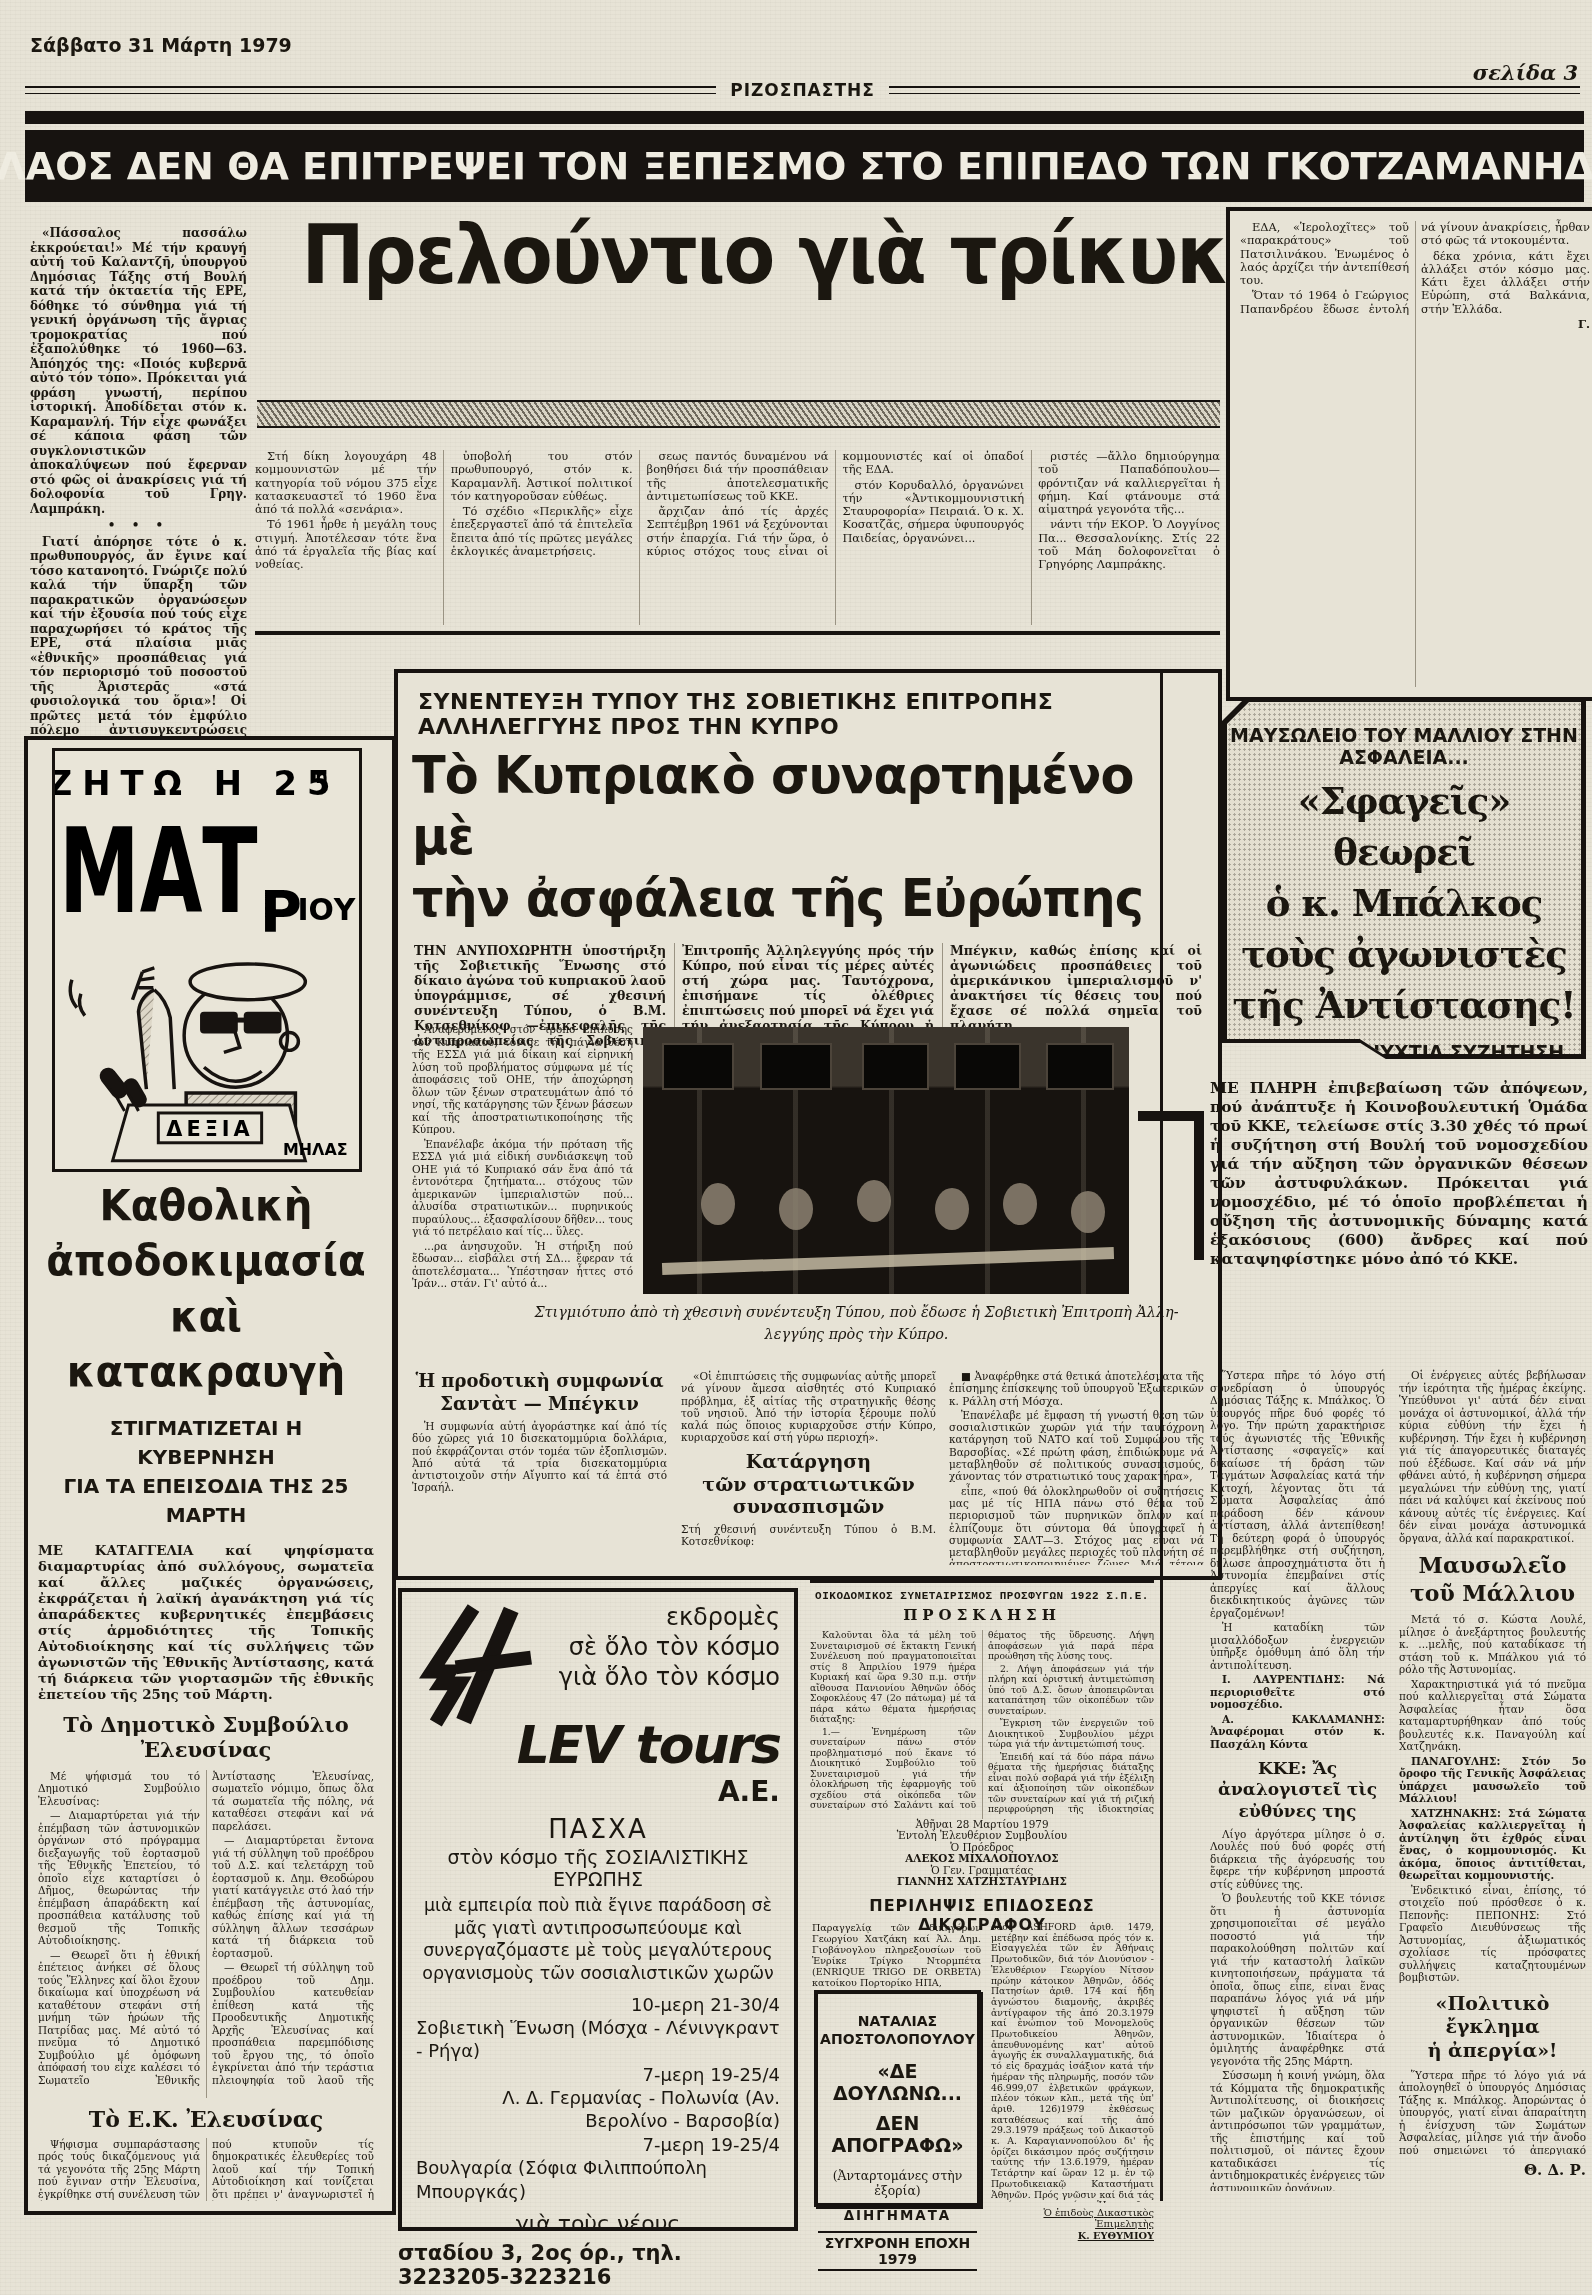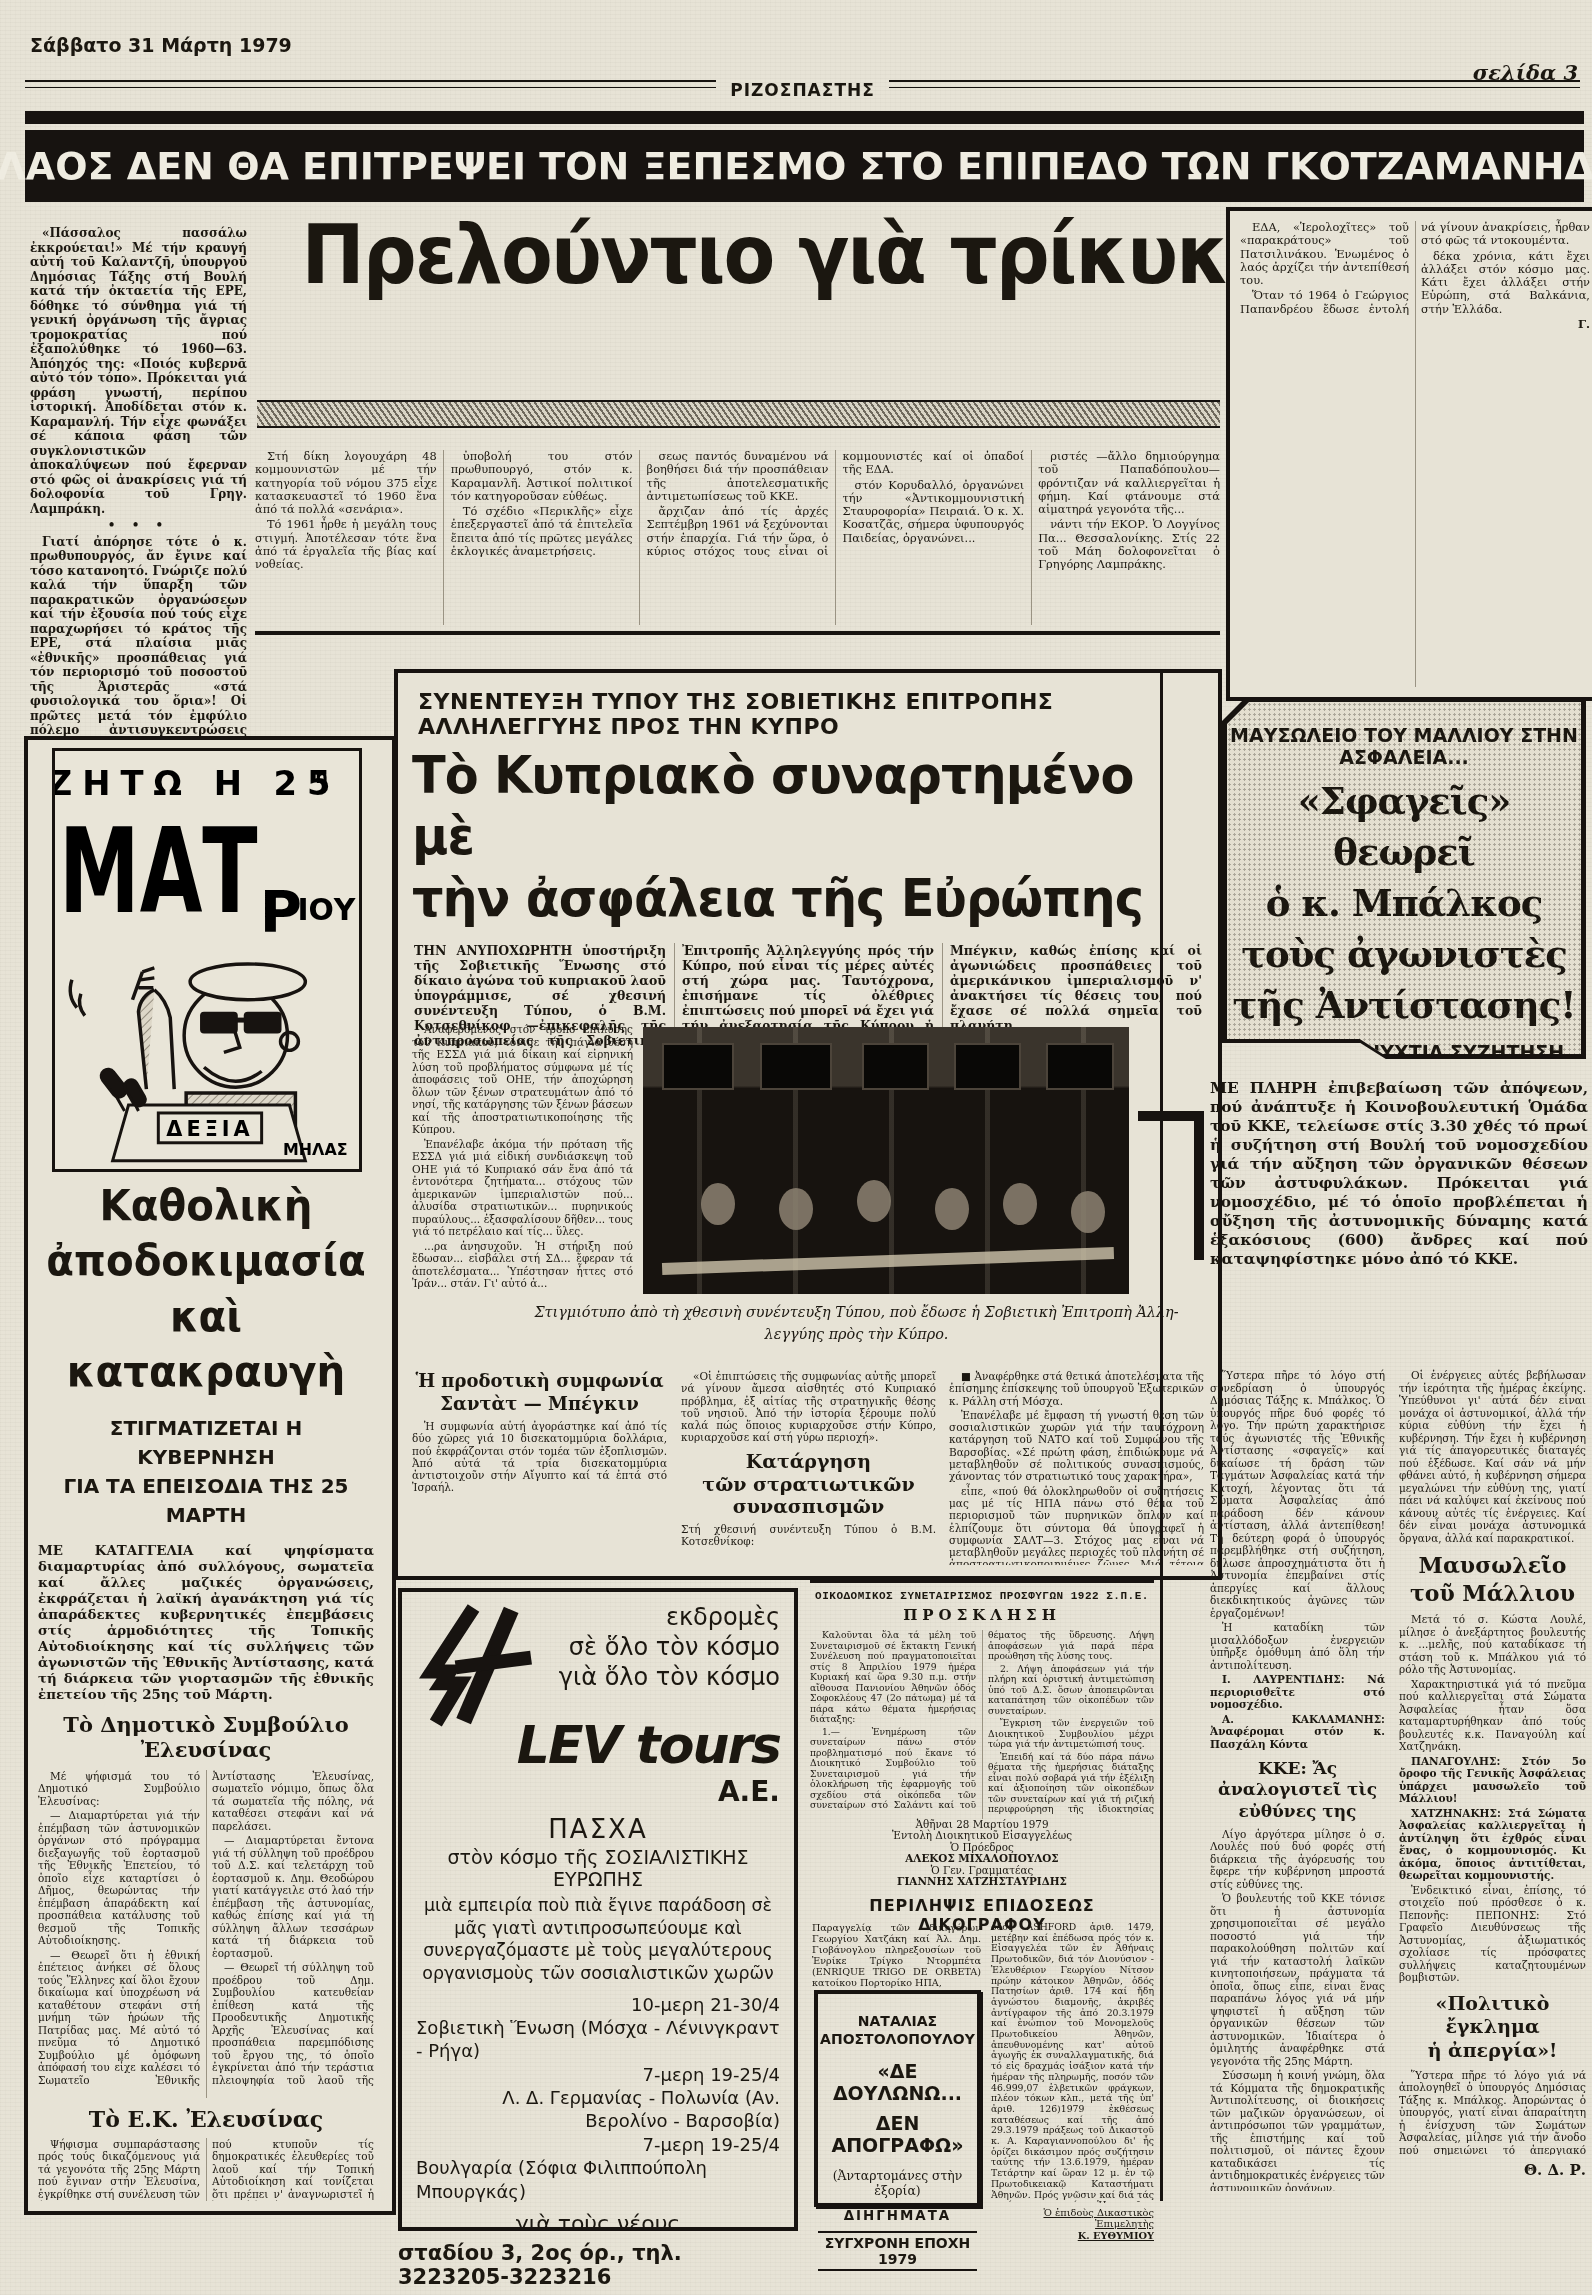--- a/index.html
+++ b/index.html
@@ -34,21 +34,21 @@
   .sign{font-weight:bold;text-align:right;}
   .subhead-line{font-family:"DejaVu Sans",sans-serif;font-weight:bold;}
 </style>
 </head>
 <body>
 
 <div class="page">
 
   <div class="abs sans b" style="left:30px;top:34px;font-size:19px;">Σάββατο 31 Μάρτη 1979</div>
   <div class="abs b" style="right:14px;top:60px;font-size:21px;font-style:italic;">σελίδα 3</div>
-  <div class="abs" style="left:25px;right:12px;top:80px;display:flex;align-items:flex-start;gap:14px;">
+  <div class="abs" style="left:25px;right:12px;top:80px;display:flex;align-items:center;gap:14px;">
     <div style="flex:1;height:5px;border-top:2px solid #171310;border-bottom:1px solid #171310;"></div>
     <div class="sans b" style="font-size:17px;letter-spacing:1px;">ΡΙΖΟΣΠΑΣΤΗΣ</div>
     <div style="flex:1;height:5px;border-top:2px solid #171310;border-bottom:1px solid #171310;"></div>
   </div>
 
   <div class="abs rule" style="left:25px;right:8px;top:111px;height:13px;"></div>
   <div class="abs" style="left:25px;right:8px;top:130px;height:72px;background:#171310;color:#efece1;display:flex;align-items:center;justify-content:center;">
     <span class="sans b" style="font-size:38px;letter-spacing:0;white-space:nowrap;">Ο ΛΑΟΣ ΔΕΝ ΘΑ ΕΠΙΤΡΕΨΕΙ ΤΟΝ ΞΕΠΕΣΜΟ ΣΤΟ ΕΠΙΠΕΔΟ ΤΩΝ ΓΚΟΤΖΑΜΑΝΗΔΩΝ</span>
   </div>
 
@@ -313,21 +313,21 @@
     <div class="just body-sm colrule" style="column-count:2;column-gap:12px;font-size:9.2px;line-height:10.5px;height:189px;overflow:hidden;margin-top:6px;">
       <p>Καλοῦνται ὅλα τά μέλη τοῦ Συνεταιρισμοῦ σέ ἔκτακτη Γενική Συνέλευση πού πραγματοποιεῖται στίς 8 Ἀπριλίου 1979 ἡμέρα Κυριακή καί ὥρα 9.30 π.μ. στήν αἴθουσα Πανιονίου Ἀθηνῶν ὁδός Σοφοκλέους 47 (2ο πάτωμα) μέ τά πάρα κάτω θέματα ἡμερήσιας διάταξης:</p>
       <p>1.— Ἐνημέρωση τῶν συνεταίρων πάνω στόν προβληματισμό πού ἔκανε τό Διοικητικό Συμβούλιο τοῦ Συνεταιρισμοῦ γιά τήν ὁλοκλήρωση τῆς ἐφαρμογῆς τοῦ σχεδίου στά οἰκόπεδα τῶν συνεταίρων στό Σαλάντι καί τοῦ θέματος τῆς ὕδρευσης. Λήψη ἀποφάσεων γιά παρά πέρα προώθηση τῆς λύσης τους.</p>
       <p>2. Λήψη ἀποφάσεων γιά τήν πλήρη καί ὁριστική ἀντιμετώπιση ὑπό τοῦ Δ.Σ. ὅσων ἀποπειρῶνται καταπάτηση τῶν οἰκοπέδων τῶν συνεταίρων.</p>
       <p>Ἔγκριση τῶν ἐνεργειῶν τοῦ Διοικητικοῦ Συμβουλίου μέχρι τώρα γιά τήν ἀντιμετώπισή τους.</p>
       <p>Ἐπειδή καί τά δύο πάρα πάνω θέματα τῆς ἡμερήσιας διάταξης εἶναι πολύ σοβαρά γιά τήν ἐξέλιξη καί ἀξιοποίηση τῶν οἰκοπέδων τῶν συνεταίρων καί γιά τή ριζική περιφρούρηση τῆς ἰδιοκτησίας τους ἡ παρουσία ὅλων εἶναι ἀπαραίτητη.</p>
 
     </div>
     <div class="ctr" style="font-size:10.4px;line-height:11.4px;">
       <div>Ἀθῆναι 28 Μαρτίου 1979</div>
-      <div>Ἐντολὴ Διοικητικοῦ Εἰσαγγελέως</div>
+      <div>Ἐντολὴ Ἐλευθέριον Συμβουλίου</div>
       <div>Ὁ Πρόεδρος</div>
       <div class="b">ΑΛΕΚΟΣ ΜΙΧΑΛΟΠΟΥΛΟΣ</div>
       <div>Ὁ Γεν. Γραμματέας</div>
       <div class="b">ΓΙΑΝΝΗΣ ΧΑΤΖΗΣΤΑΥΡΙΔΗΣ</div>
     </div>
   </div>
 
   <div class="abs ctr sans b" style="left:810px;top:1896px;width:344px;font-size:16px;letter-spacing:1px;">ΠΕΡΙΛΗΨΙΣ ΕΠΙΔΟΣΕΩΣ ΔΙΚΟΓΡΑΦΟΥ</div>
   <p class="abs just" style="left:812px;top:1922px;width:169px;font-size:9.6px;line-height:11px;margin:0;">Παραγγελίᾳ τῶν δικηγόρων Γεωργίου Χατζάκη καί Ἀλ. Δημ. Γιοβάνογλου πληρεξουσίων τοῦ Ἐνρίκε Τρίγκο Ντορμπέτα (ENRIQUE TRIGO DE ORBETA) κατοίκου Πορτορίκο ΗΠΑ,</p>
   <div class="abs just hidden-overflow" style="left:991px;top:1922px;width:163px;height:281px;font-size:9.3px;line-height:10.7px;">ὁδός ASHFORD ἀριθ. 1479, μετέβην καί ἐπέδωσα πρός τόν κ. Εἰσαγγελέα τῶν ἐν Ἀθήναις Πρωτοδικῶν, διά τόν Διονύσιον - Ἐλευθέριον Γεωργίου Νίτσον πρώην κάτοικον Ἀθηνῶν, ὁδός Πατησίων ἀριθ. 174 καί ἤδη ἀγνώστου διαμονῆς, ἀκριβές ἀντίγραφον τῆς ἀπό 20.3.1979 καί ἐνώπιον τοῦ Μονομελοῦς Πρωτοδικείου Ἀθηνῶν, ἀπευθυνομένης κατ' αὐτοῦ ἀγωγῆς ἐκ συναλλαγματικῆς, διά τό εἰς δραχμάς ἰσάξιον κατά τήν ἡμέραν τῆς πληρωμῆς, ποσόν τῶν 46.999,07 ἑλβετικῶν φράγκων, πλέον τόκων κλπ., μετά τῆς ὑπ' ἀριθ. 126)1979 ἐκθέσεως καταθέσεως καί τῆς ἀπό 29.3.1979 πράξεως τοῦ Δικαστοῦ κ. Α. Καραγιαννοπούλου δι' ἧς ὁρίζει δικάσιμον πρός συζήτησιν ταύτης τήν 13.6.1979, ἡμέραν Τετάρτην καί ὥραν 12 μ. ἐν τῷ Πρωτοδικειακῷ Καταστήματι Ἀθηνῶν. Πρός γνῶσιν καί διά τάς νομίμους συνεπείας. Ἡ παροῦσα συνετάγη συμφώνως τῷ Νόμῳ καί δημοσιεύεται κατόπιν παραγγελίας τοῦ Εἰσαγγελέως κ. ΔΗΜΟΣΘΕΝΗ ΒΑΣΙΛΟΥ εἰς τάς ἡμερησίας ἐφημερίδας «ΚΑΘΗΜΕΡΙΝΗ» καί «ΡΙΖΟΣΠΑΣΤΗΣ».</div>

